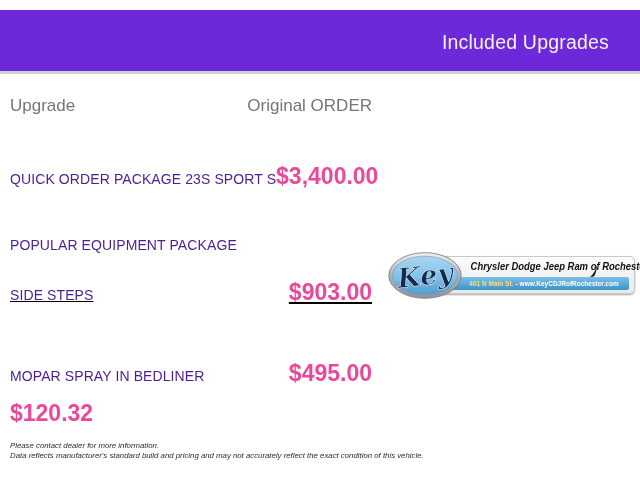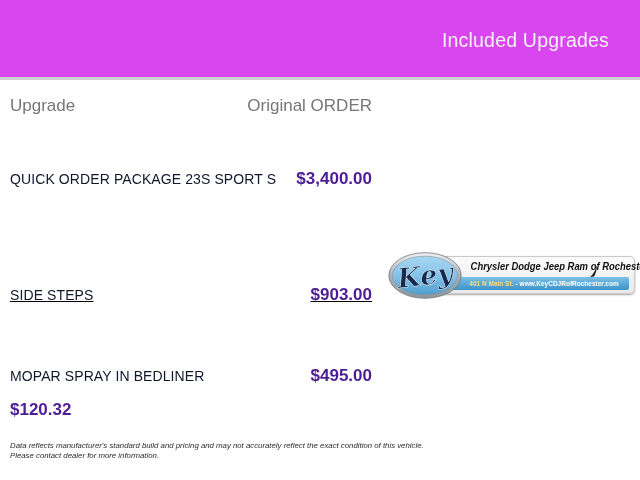--- a/index.html
+++ b/index.html
@@ -7,23 +7,23 @@
   body {
     font-family: "Liberation Sans", sans-serif;
     background: #ffffff;
     position: relative;
     overflow: hidden;
   }
 
   
   .header-bar {
     position: absolute;
-    left: 0; top: 0;
-    width: 640px; height: 80px;
-    background: #d946ef;
+    left: 0; top: 10px;
+    width: 640px; height: 64px;
+    background: #6d28d9;
     border-bottom: 3px solid #ccd0d3;
     display: flex;
     align-items: center;
     justify-content: flex-end;
     padding-right: 31px;
     padding-top: 4px;
   }
   .page-title {
     color: #f2f2f2;
     font-size: 19.5px;
@@ -44,29 +44,29 @@
   .upgrade-row {
     position: absolute;
     left: 10px;
     width: 362px;
     display: flex;
     justify-content: space-between;
     align-items: baseline;
   }
   .upgrade-name {
     font-size: 14px;
-    color: #0f172a;
+    color: #4c1d95;
     letter-spacing: 0.1px;
     white-space: nowrap;
     margin-top: 34px;
   }
   .upgrade-msrp {
-    font-size: 17px;
+    font-size: 23px;
     font-weight: 700;
-    color: #4c1d95;
+    color: #ec4899;
     white-space: nowrap;
   }
   .row-1 { top: 137px; }
   .row-2 { top: 203px; }
   .row-3 { top: 253px; text-decoration: underline; }
   .row-4 { top: 334px; }
   .row-5 { top: 400px; }
 
   
   .dealer-logo {
@@ -147,20 +147,21 @@
 <div class="col-headers">
   <span>Upgrade</span>
   <span>Original ORDER</span>
 </div>
 
 <div class="upgrade-row row-1">
   <span class="upgrade-name">QUICK ORDER PACKAGE 23S SPORT S</span>
   <span class="upgrade-msrp">$3,400.00</span>
 </div>
 <div class="upgrade-row row-2">
+  <span class="upgrade-name">POPULAR EQUIPMENT PACKAGE</span>
 </div>
 <div class="upgrade-row row-3">
   <span class="upgrade-name">SIDE STEPS</span>
   <span class="upgrade-msrp">$903.00</span>
 </div>
 <div class="upgrade-row row-4">
   <span class="upgrade-name">MOPAR SPRAY IN BEDLINER</span>
   <span class="upgrade-msrp">$495.00</span>
 </div>
 <div class="upgrade-row row-5">
@@ -192,15 +193,15 @@
     <ellipse cx="37" cy="23.5" rx="36.2" ry="22.8" fill="url(#silverRing)" stroke="#6e767d" stroke-width="0.8"></ellipse>
     <ellipse cx="37" cy="23.5" rx="32.5" ry="19.3" fill="url(#blueFill)" stroke="#88919a" stroke-width="0.6"></ellipse>
     <text x="37" y="33" text-anchor="middle" font-family="DejaVu Serif, serif" font-style="italic" font-weight="700" font-size="27" fill="#16294f" stroke="#eaf5fc" stroke-width="0.5" transform="rotate(-7 37 23)">Key</text>
   </svg>
   <svg class="logo-swoosh" viewBox="0 0 8 11">
     <path d="M7.5 0 C6.5 4.5 4.5 8 1 11 L5 10.5 C6.8 7.5 7.6 4 8 0.5 Z" fill="#1c1c1c"></path>
   </svg>
 </div>
 
 <div class="footnote">
+  <div>Please contact dealer for more information.</div>
   <div>Data reflects manufacturer's standard build and pricing and may not accurately reflect the exact condition of this vehicle.</div>
-  <div>Please contact dealer for more information.</div>
 </div>
 
 </body></html>

